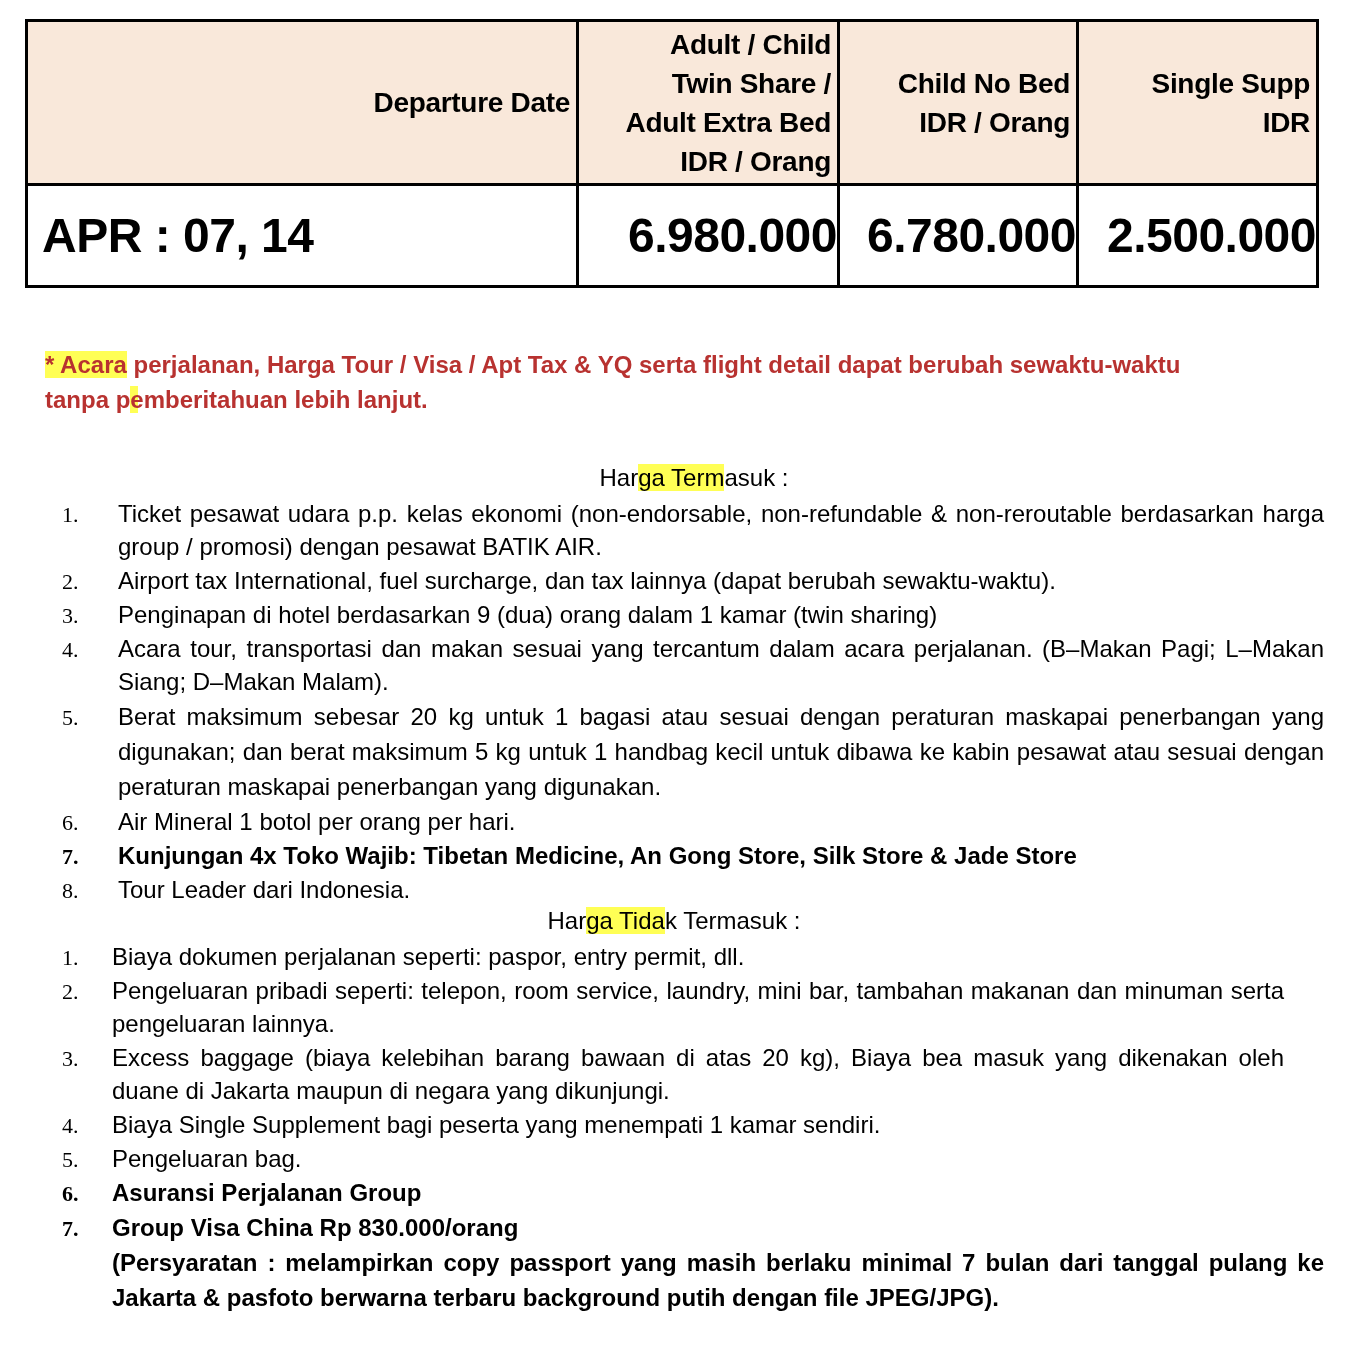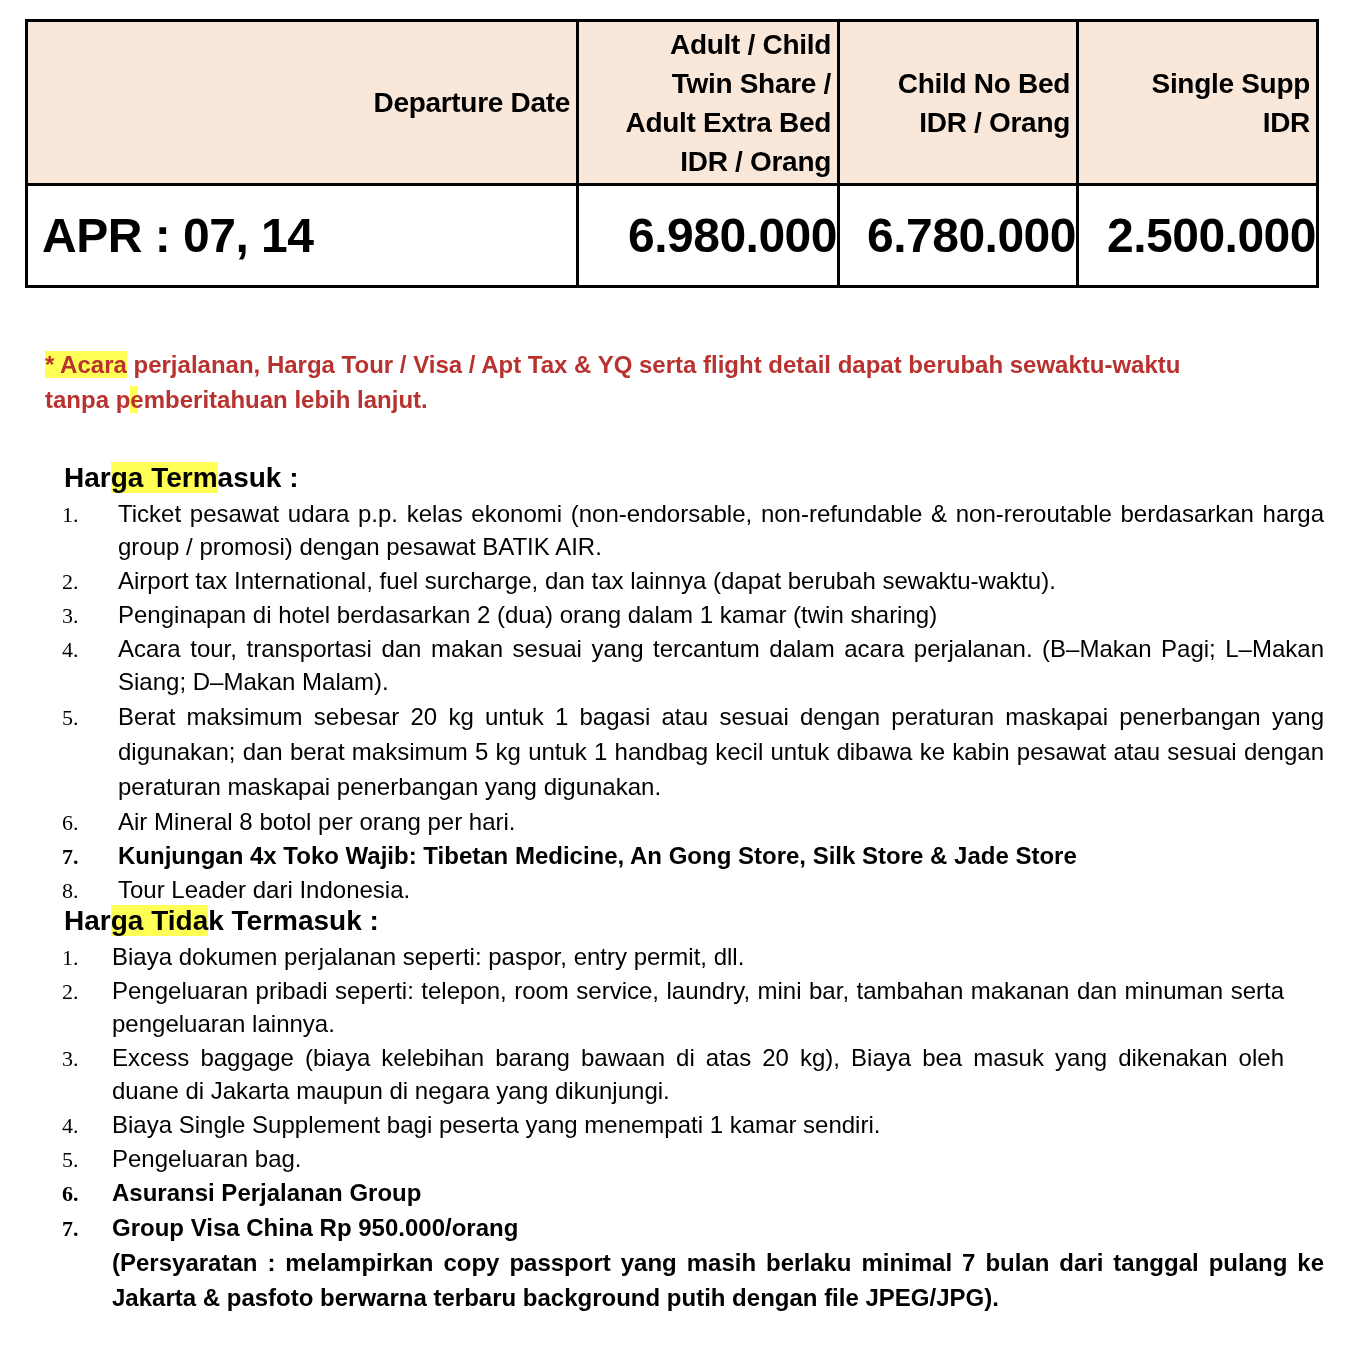--- a/index.html
+++ b/index.html
@@ -44,21 +44,21 @@
     .notice {
       position: absolute; left: 14px; top: 347px; width: 1320px;
       color: #b83230; font-weight: bold; font-size: 24px; line-height: 35px; margin-left: 31px;
     }
     .hl { background: #ffff55; }
     .hl-partial { background: linear-gradient(to right, #ffff55 0 8px, transparent 8px); }
 
     
     .section { position: absolute; left: 64px; width: 1260px; }
     .section-title {
-      font-weight: bold; font-size: 28px; line-height: 34px; margin-bottom: 2px;
+      font-weight: normal; font-size: 24px; line-height: 34px; margin-bottom: 2px; text-align: center;
     }
     .list { list-style: none; }
     .list li {
       position: relative;
       font-size: 24px;
       line-height: 33px;
       padding-left: 54px;
       text-align: justify;
       margin-bottom: 1px;
     }
@@ -121,33 +121,33 @@
 <div class="notice">
   <span class="hl">* Acara</span><span> perjalanan, Harga Tour / Visa / Apt Tax &amp; YQ serta flight detail dapat berubah sewaktu-waktu</span><br>
   <span>tanpa p</span><span class="hl-partial">emberitahuan lebih lanjut.</span>
 </div>
 
 <div class="section" id="included">
   <div class="section-title"><span>Har</span><span class="hl">ga Term</span><span>asuk :</span></div>
   <ol class="list">
     <li><span class="num">1.</span><span>Ticket pesawat udara p.p. kelas ekonomi (non-endorsable, non-refundable &amp; non-reroutable berdasarkan harga group / promosi) dengan pesawat BATIK AIR.</span></li>
     <li><span class="num">2.</span><span>Airport tax International, fuel surcharge, dan tax lainnya (dapat berubah sewaktu-waktu).</span></li>
-    <li><span class="num">3.</span><span>Penginapan di hotel berdasarkan 2 (dua) orang dalam 1 kamar (twin sharing)</span></li>
+    <li><span class="num">3.</span><span>Penginapan di hotel berdasarkan 9 (dua) orang dalam 1 kamar (twin sharing)</span></li>
     <li><span class="num">4.</span><span>Acara tour, transportasi dan makan sesuai yang tercantum dalam acara perjalanan. (B–Makan Pagi; L–Makan Siang; D–Makan Malam).</span></li>
     <li class="spaced"><span class="num">5.</span><span>Berat maksimum sebesar 20 kg untuk 1 bagasi atau sesuai dengan peraturan maskapai penerbangan yang digunakan; dan berat maksimum 5 kg untuk 1 handbag kecil untuk dibawa ke kabin pesawat atau sesuai dengan peraturan maskapai penerbangan yang digunakan.</span></li>
-    <li><span class="num">6.</span><span>Air Mineral 8 botol per orang per hari.</span></li>
+    <li><span class="num">6.</span><span>Air Mineral 1 botol per orang per hari.</span></li>
     <li class="bold"><span class="num">7.</span><span>Kunjungan 4x Toko Wajib: Tibetan Medicine, An Gong Store, Silk Store &amp; Jade Store</span></li>
     <li><span class="num">8.</span><span>Tour Leader dari Indonesia.</span></li>
   </ol>
 </div>
 
 <div class="section" id="excluded">
   <div class="section-title"><span>Har</span><span class="hl">ga Tida</span><span>k Termasuk :</span></div>
   <ol class="list">
     <li><span class="num">1.</span><span>Biaya dokumen perjalanan seperti: paspor, entry permit, dll.</span></li>
     <li><span class="num">2.</span><span>Pengeluaran pribadi seperti: telepon, room service, laundry, mini bar, tambahan makanan dan minuman serta pengeluaran lainnya.</span></li>
     <li><span class="num">3.</span><span>Excess baggage (biaya kelebihan barang bawaan di atas 20 kg), Biaya bea masuk yang dikenakan oleh duane di Jakarta maupun di negara yang dikunjungi.</span></li>
     <li><span class="num">4.</span><span>Biaya Single Supplement bagi peserta yang menempati 1 kamar sendiri.</span></li>
     <li><span class="num">5.</span><span>Pengeluaran bag.</span></li>
     <li class="bold"><span class="num">6.</span><span>Asuransi Perjalanan Group</span></li>
-    <li class="bold wide spaced"><span class="num">7.</span><span>Group Visa China Rp 950.000/orang</span><span class="sub">(Persyaratan : melampirkan copy passport yang masih berlaku minimal 7 bulan dari tanggal pulang ke Jakarta &amp; pasfoto berwarna terbaru background putih dengan file JPEG/JPG).</span></li>
+    <li class="bold wide spaced"><span class="num">7.</span><span>Group Visa China Rp 830.000/orang</span><span class="sub">(Persyaratan : melampirkan copy passport yang masih berlaku minimal 7 bulan dari tanggal pulang ke Jakarta &amp; pasfoto berwarna terbaru background putih dengan file JPEG/JPG).</span></li>
   </ol>
 </div>
 
 </body></html>

